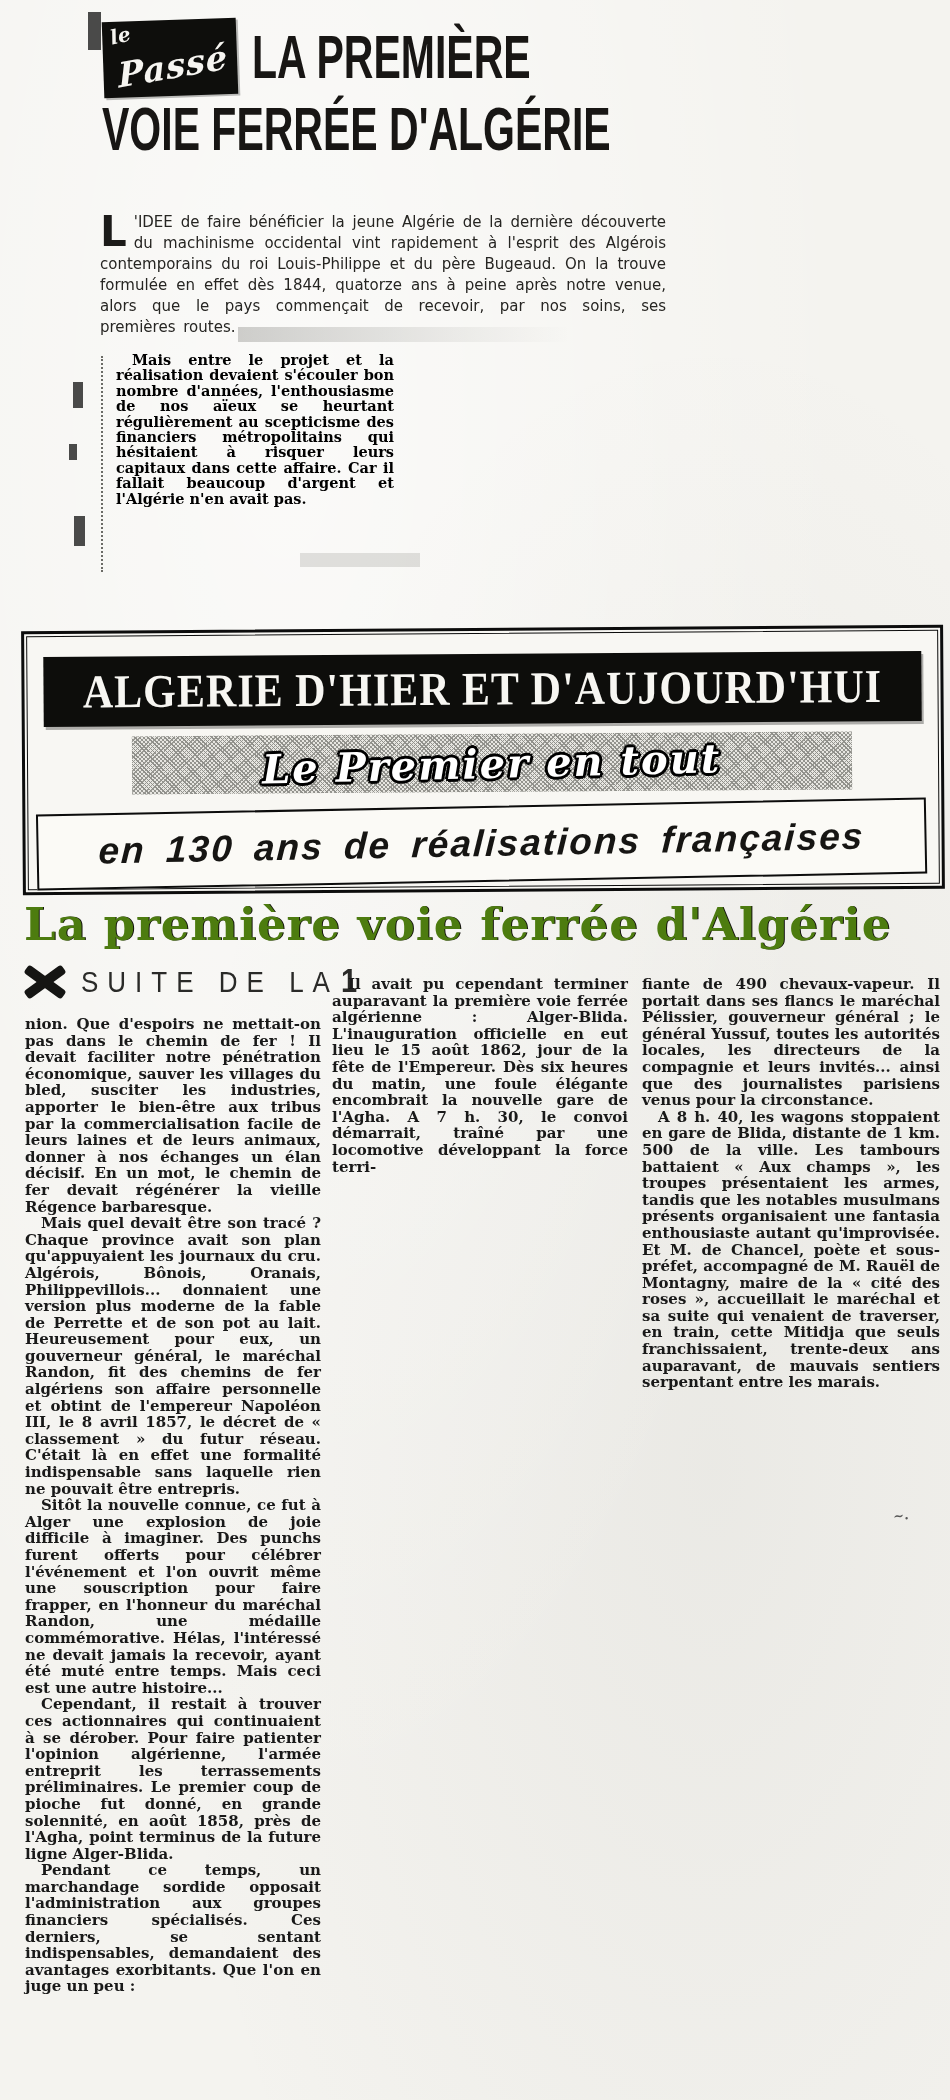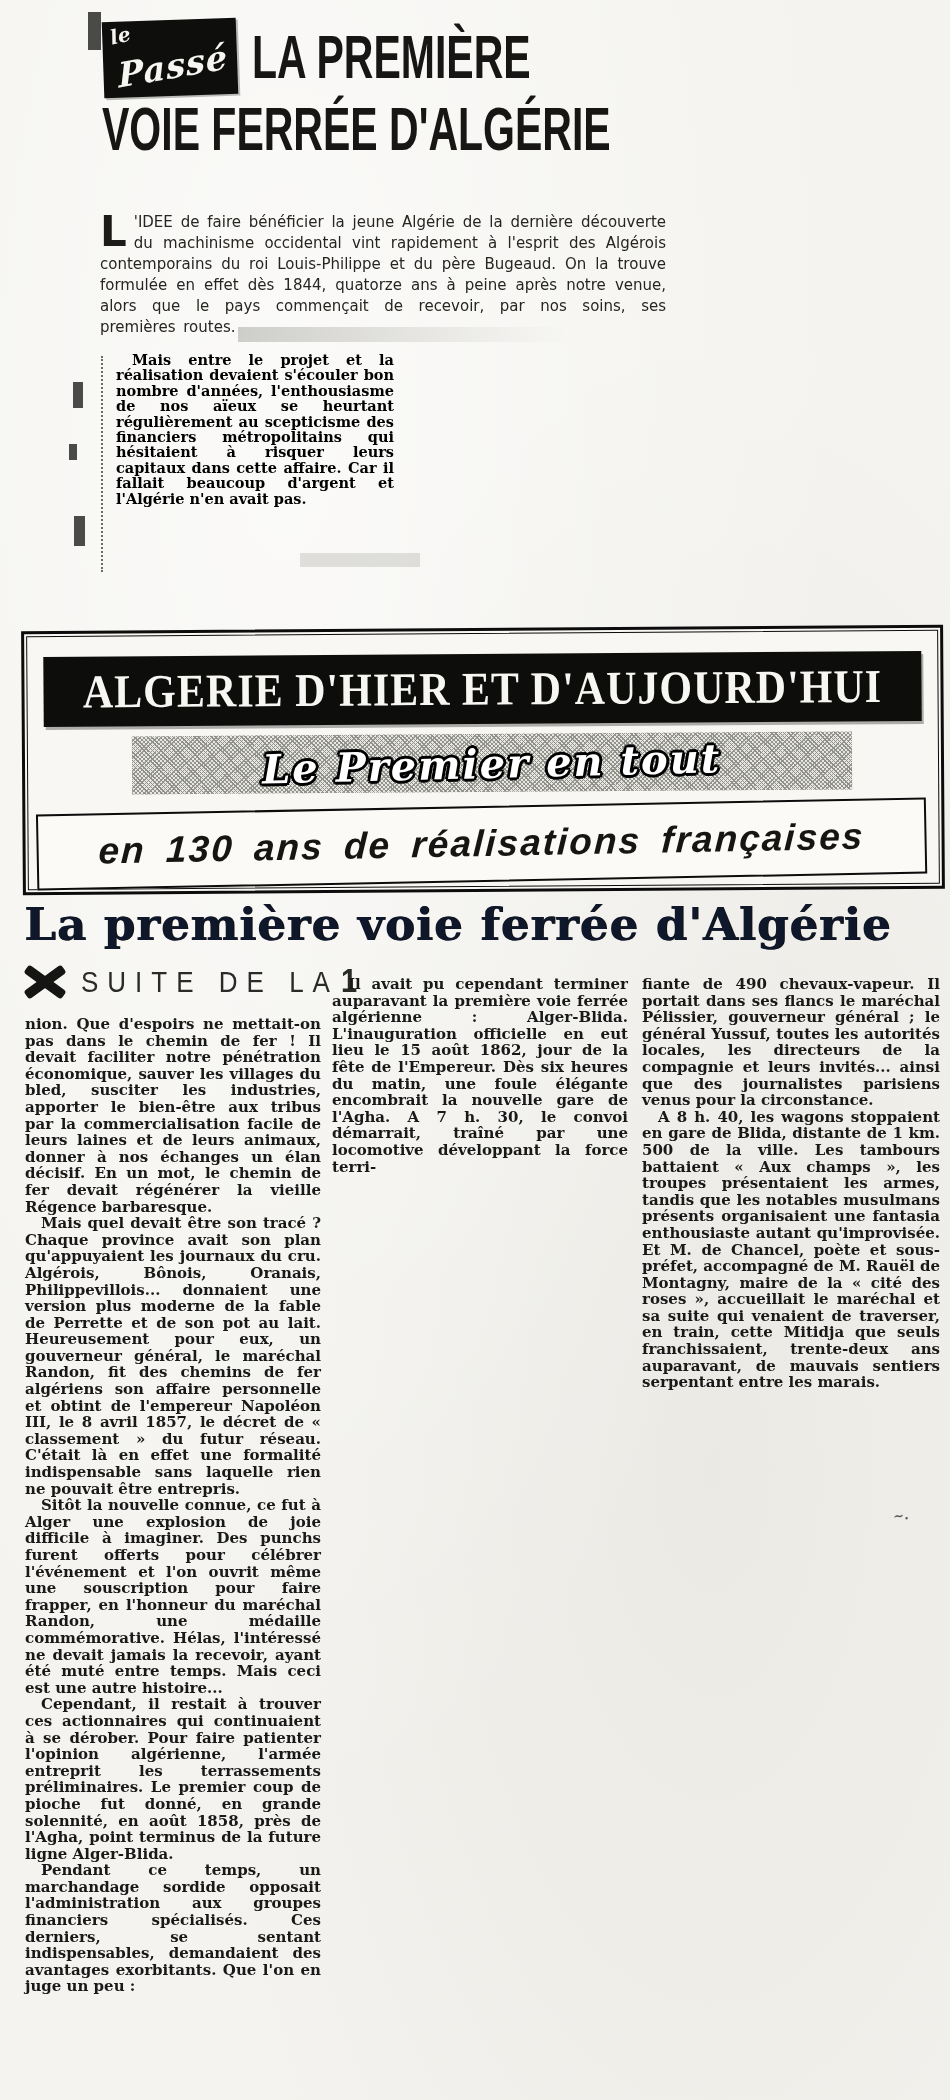--- a/index.html
+++ b/index.html
@@ -98,21 +98,21 @@
     display:flex;align-items:center;justify-content:center;
   }
   .banner-sub span{
     font:italic 700 37px "Liberation Sans", sans-serif;color:#161513;
     letter-spacing:2px;word-spacing:8px;transform:skewX(-4deg);white-space:nowrap;
   }
 
   
   .art-headline{
     left:24px;top:898px;width:912px;text-align:left;
-    font:700 45px "DejaVu Serif", serif;color:#0f172a;
+    font:700 45px "DejaVu Serif", serif;color:#4d7c0f;
     letter-spacing:1px;white-space:nowrap;
     text-shadow:1px 0 0 #141210;
   }
   .col{
     font:700 15px/16.6px "DejaVu Serif", serif;color:#191919;
     text-align:justify;
   }
   .col p{margin:0;text-indent:16px;}
   .col p.noindent{text-indent:0;}
   .col1{left:25px;top:954px;width:296px;}

